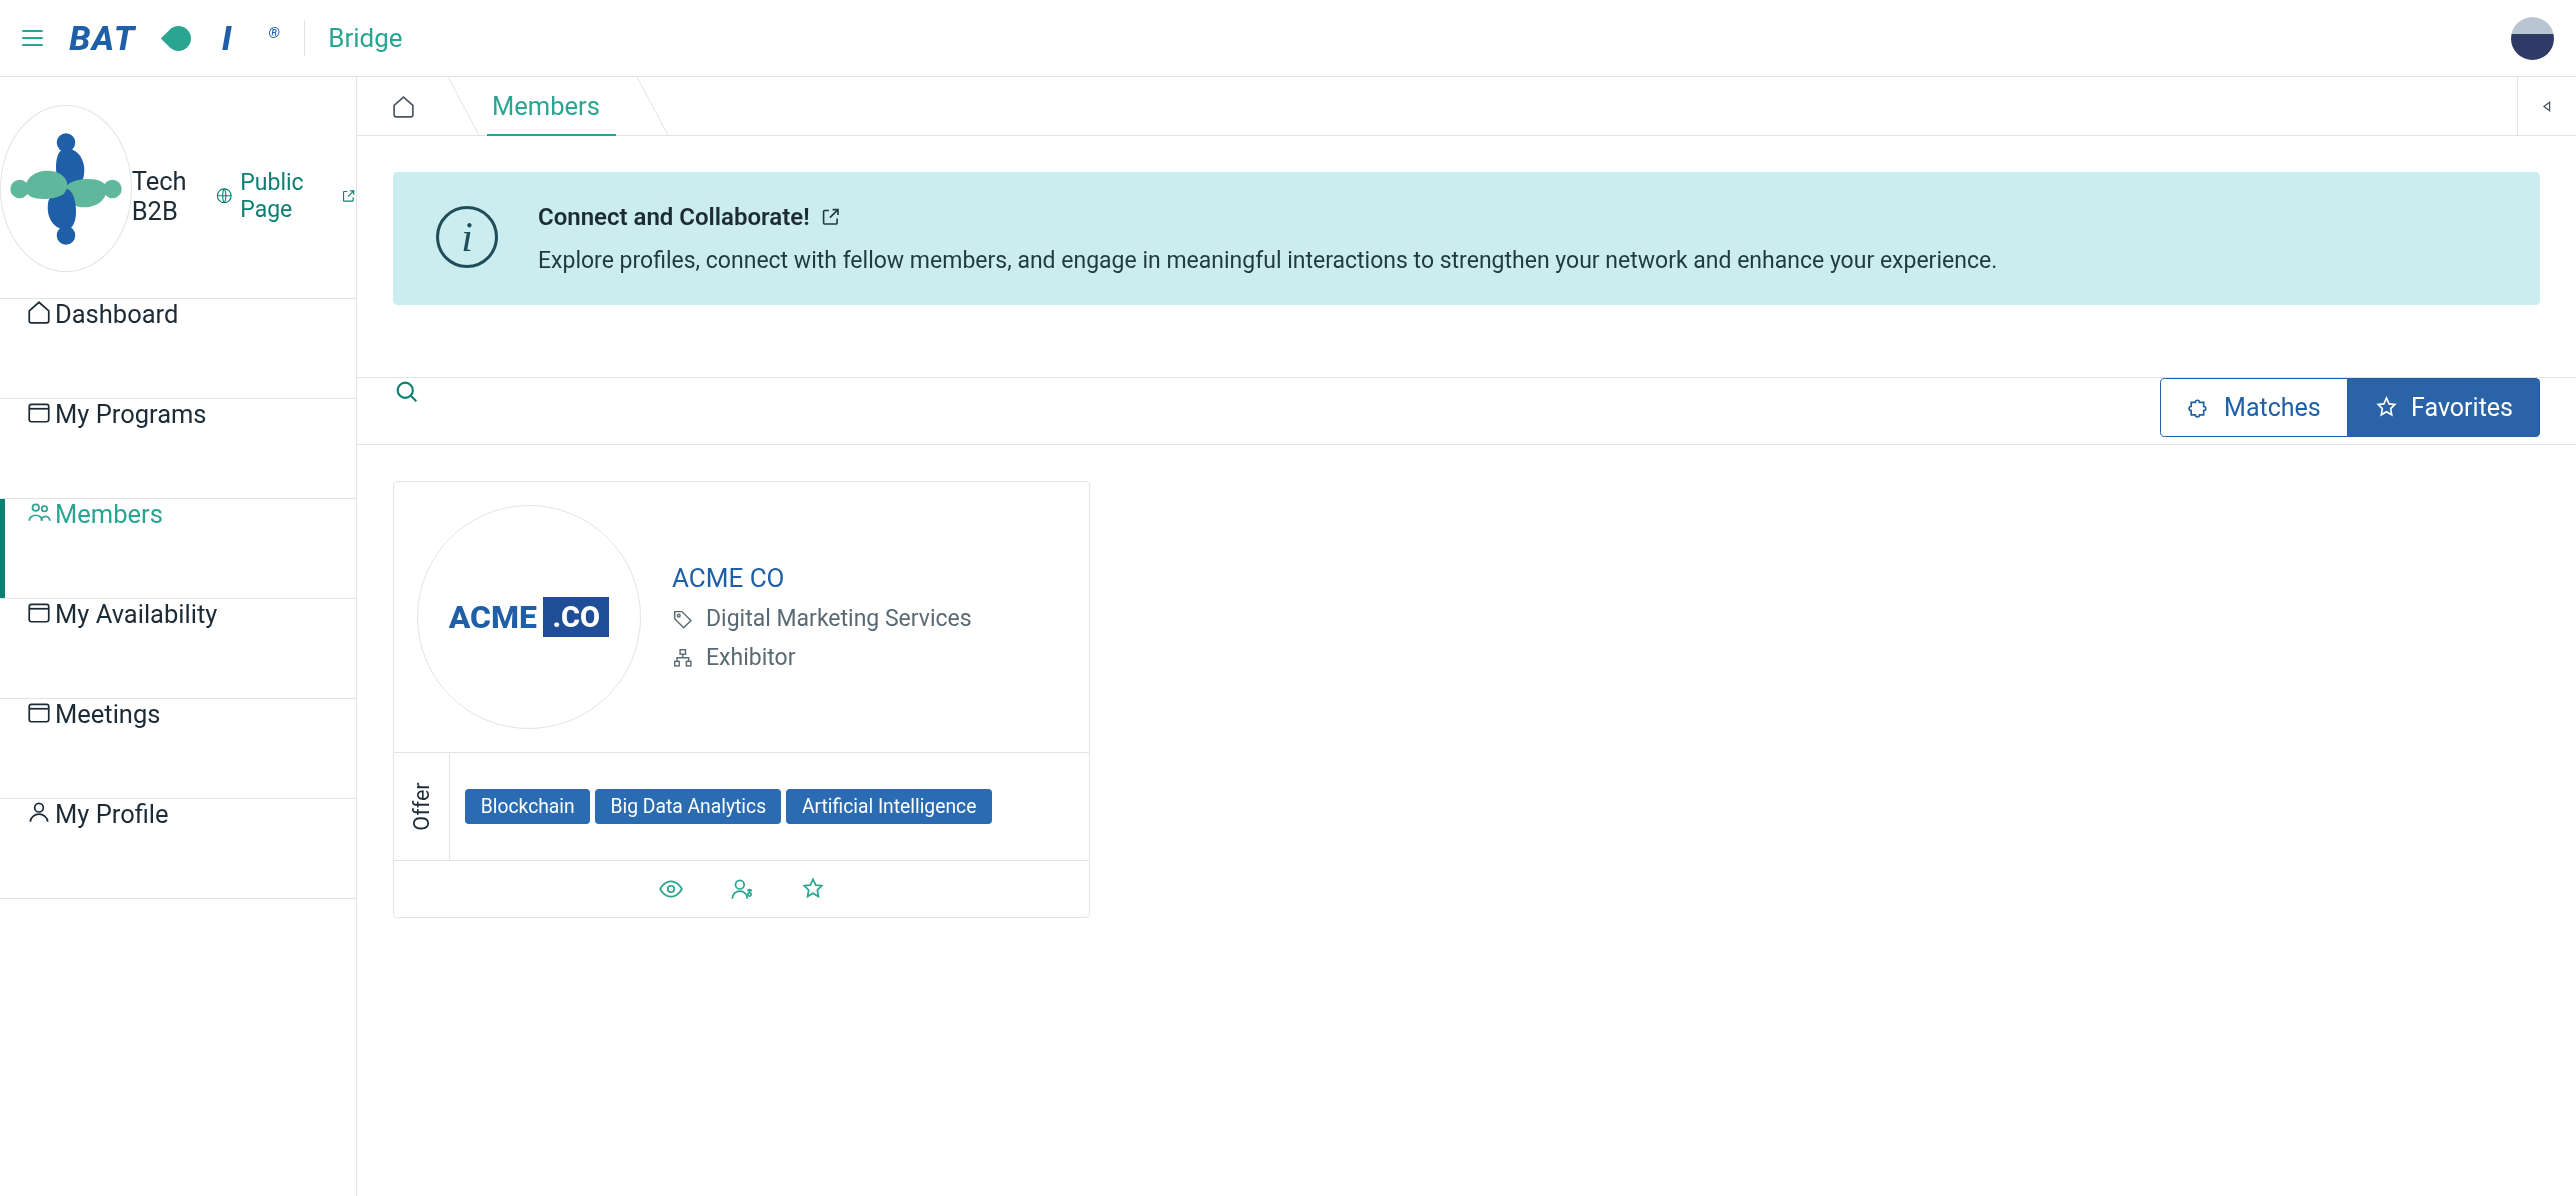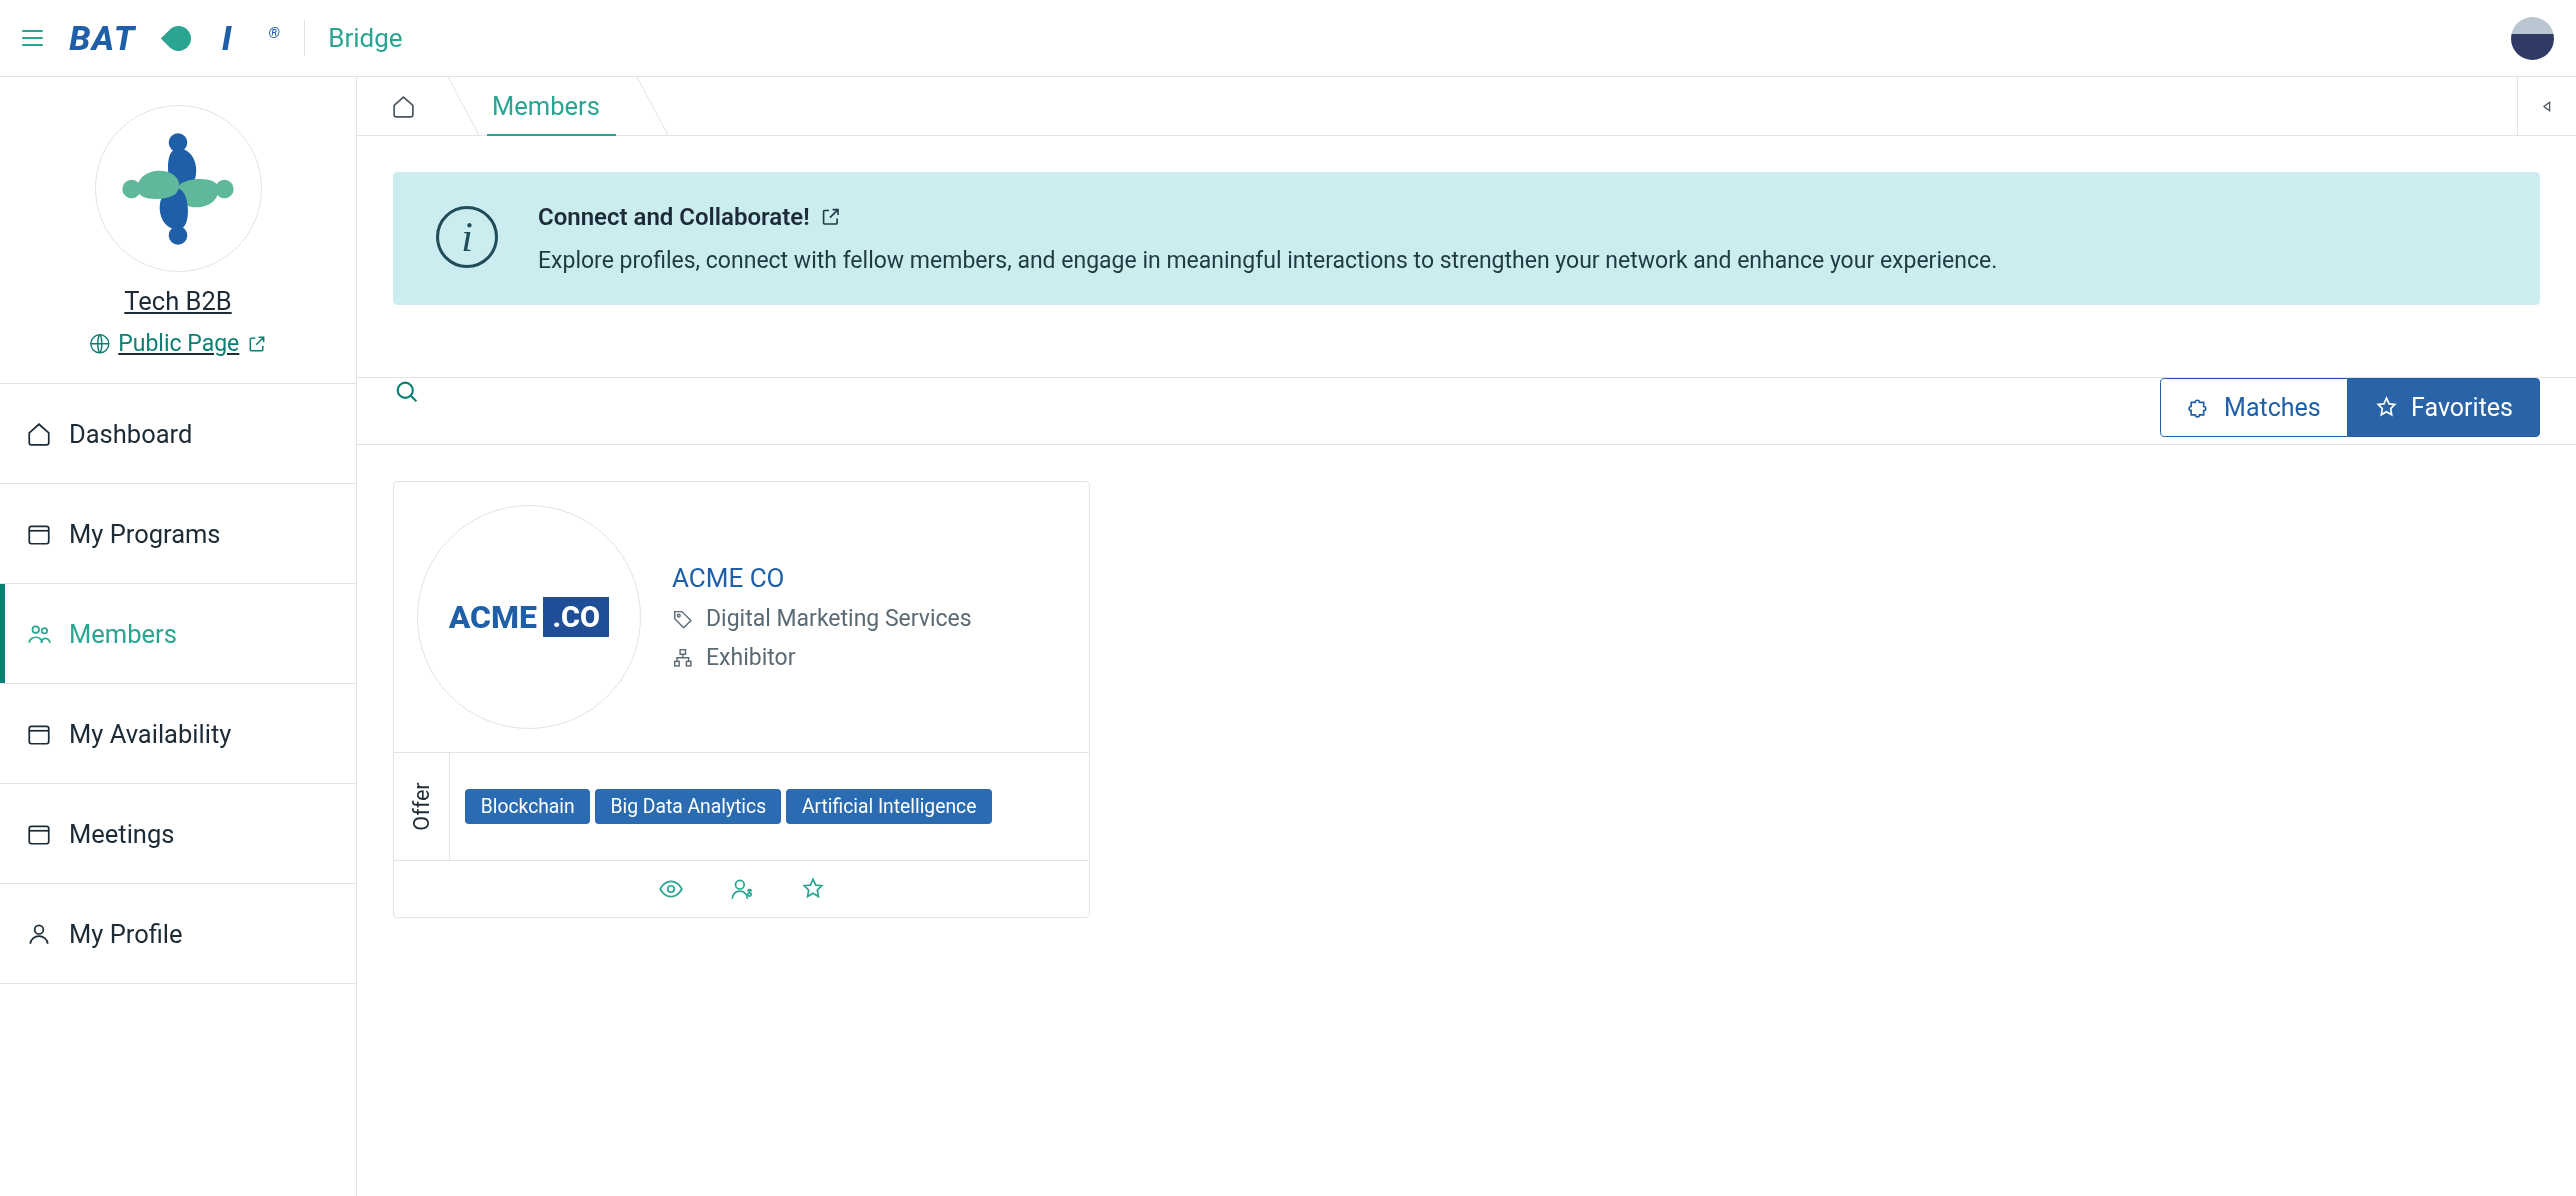--- a/index.html
+++ b/index.html
@@ -33,28 +33,28 @@
 
   
   .layout{display:flex;min-height:calc(100vh - 77px);}
   .sidebar{width:357px;border-right:0.8px solid var(--border);}
   .main{flex:1;display:flex;flex-direction:column;}
 
   
   .ws-bar{height:59px;display:flex;align-items:center;gap:10.8px;padding:0 26px;border-bottom:0.8px solid var(--border);color:var(--teal);font-size:25.5px;}
   .ws-bar svg{flex-shrink:0;}
 
-  .ws-info{display:flex;flex-direction:column;align-items:center;padding:28px 0 26px;border-bottom:0.8px solid var(--border);text-decoration:underline;}
+  .ws-info{display:flex;flex-direction:row;align-items:center;padding:28px 0 26px;border-bottom:0.8px solid var(--border);}
   .ws-logo{width:167px;height:167px;border-radius:50%;border:0.8px solid var(--border);display:flex;align-items:center;justify-content:center;position:relative;background:#fff;}
   .ws-logo svg{width:116px;height:116px;}
   .ws-name{font-size:25.5px;color:var(--text);margin-top:14px;}
   .ws-public{display:flex;align-items:center;gap:7.7px;color:var(--teal);font-size:23px;margin-top:14px;cursor:pointer;}
 
   .nav{display:flex;flex-direction:column;}
-  .nav-item{display:flex;align-items:center;gap:17px;padding:0 26px;height:100px;border-bottom:0.8px solid var(--border);font-size:25.5px;color:var(--text);cursor:pointer;position:relative;}
+  .nav-item{display:flex;gap:3px;padding:0 26px;height:100px;border-bottom:0.8px solid var(--border);font-size:25.5px;color:var(--text);cursor:pointer;position:relative;}
   .nav-item.active{color:var(--teal-light);}
   .nav-item.active::before{content:"";position:absolute;left:0;top:0;bottom:0;width:4.6px;background:var(--teal);}
   .nav-item svg{width:26px;height:26px;flex-shrink:0;}
 
   
   .crumb-row{height:59px;border-bottom:0.8px solid var(--border);display:flex;align-items:stretch;}
   .crumb-home{width:93px;display:flex;align-items:center;justify-content:center;position:relative;}
   .crumb-home::after,.crumb-members::after{content:"";position:absolute;right:-14px;top:0;bottom:0;width:28px;background:#fff;transform:skewX(28deg);border-right:0.8px solid var(--border);}
   .crumb-members{display:flex;align-items:center;padding:0 39px 0 42px;color:var(--teal-light);font-size:25.5px;position:relative;}
   .crumb-members .underline{position:absolute;bottom:-0.8px;left:37px;right:23px;height:2.3px;background:var(--teal-light);}

